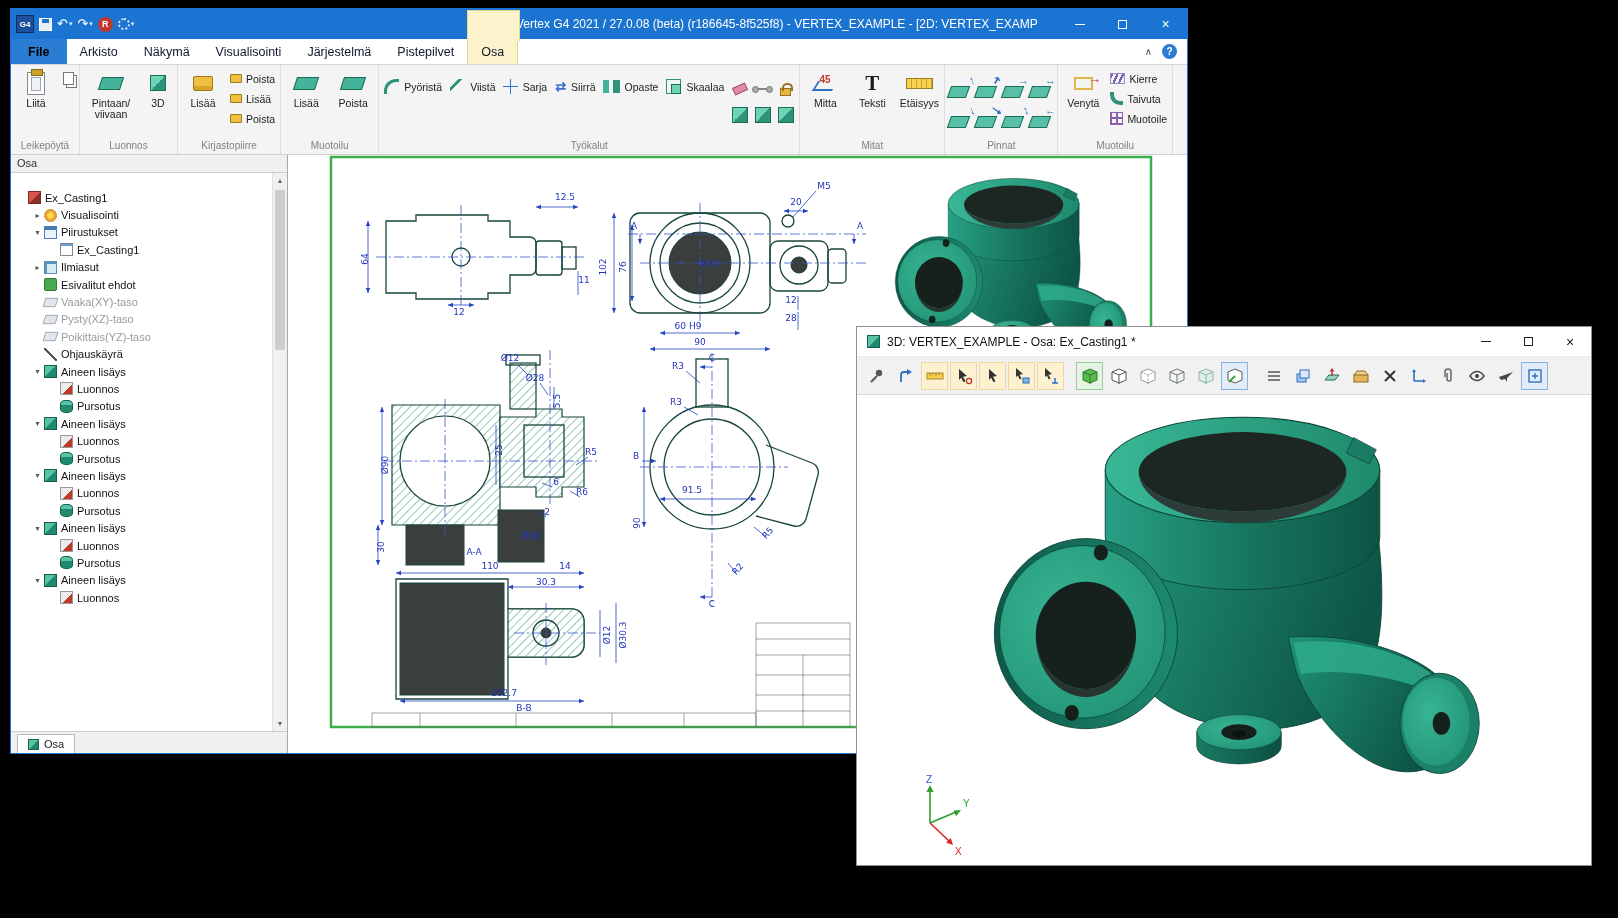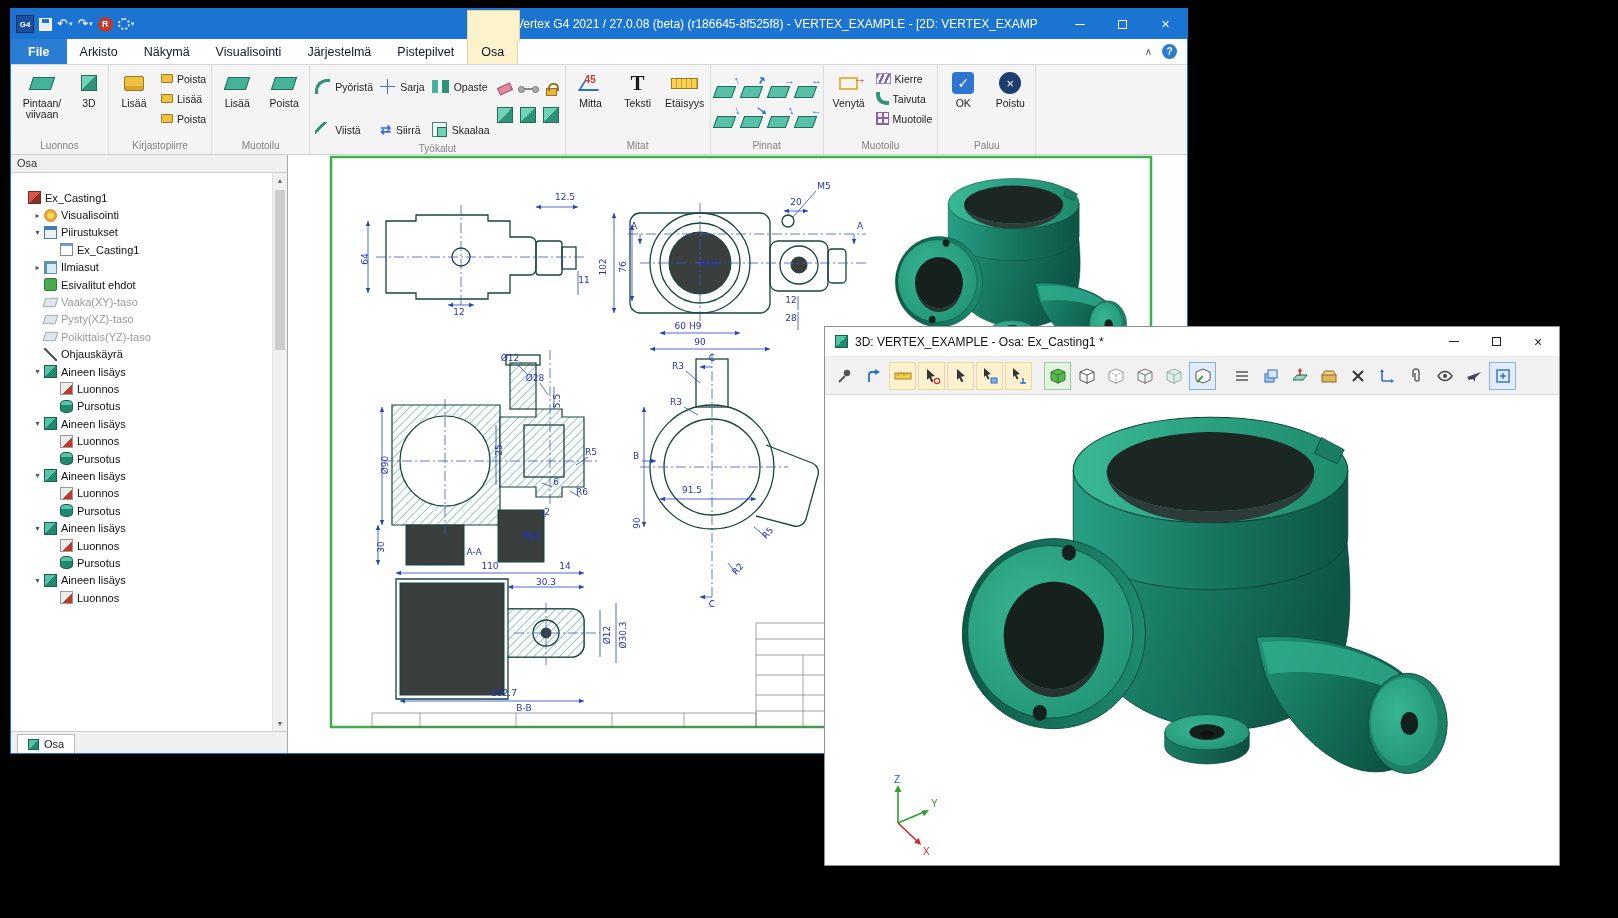--- a/index.html
+++ b/index.html
@@ -25,21 +25,21 @@
     white-space:nowrap;overflow:hidden}
   .win-controls{margin-left:auto;display:flex;height:30px}
   .wc{width:43px;display:flex;align-items:center;justify-content:center;color:#fff}
   .wc-min-bar{width:10px;height:1px;background:#fff}
   .wc-max-box{width:9px;height:9px;border:1px solid #fff}
   .wc-x{font-size:14px;line-height:1}
 
   .tabrow{height:26px;background:#fff;display:flex;align-items:stretch;border-bottom:1px solid #d6d6d6;
     position:relative;z-index:3;flex:none}
   .tab{padding:0 13px;font-size:12.5px;display:flex;align-items:center;color:#0f172a;white-space:nowrap}
-  .tab-file{background:#2b7cd3;color:#ffffff;padding:0 17px;font-weight:bold}
+  .tab-file{background:#2b7cd3;color:#000000;padding:0 17px;font-weight:bold}
   .tab-osa{background:#fcf3cd;border:1px solid #e3d594;border-bottom:none;position:relative}
   .tab-osa::before{content:"";position:absolute;left:-1px;top:-30px;width:calc(100% + 2px);height:30px;
     background:#fcf3cd;border:1px solid #e3d594;border-bottom:none}
   .tabrow-right{margin-left:auto;display:flex;align-items:center;gap:10px;padding-right:10px;color:#666}
   .chev-up{font-size:10px;color:#555}
   .help-dot{width:15px;height:15px;border-radius:50%;background:#2b7cd3;color:#fff;font-size:10px;font-weight:bold;
     display:flex;align-items:center;justify-content:center}
 
   
   .ribbon{height:90px;background:#f4f4f4;display:flex;border-bottom:1px solid #cfcfcf;flex:none;overflow:hidden}
@@ -47,21 +47,21 @@
   .gbody{flex:1;display:flex;align-items:stretch;gap:1px}
   .glabel{height:15px;font-size:10px;color:#808080;text-align:center;line-height:14px;white-space:nowrap;padding:0 4px}
   .rlarge{width:46px;display:flex;flex-direction:column;align-items:center;gap:2px;padding-top:4px;
     font-size:10.5px;line-height:11px;text-align:center;color:#222}
   .rlarge.wide{width:58px}
   .rlarge.narrow{width:34px;word-break:break-all}
   .iconbox{height:26px;display:flex;align-items:center;justify-content:center}
   .blabel{white-space:pre-line}
   .scol{display:flex;flex-direction:column;gap:1px;padding-top:3px}
   .srow{display:flex;align-items:center;gap:4px;font-size:10.5px;height:19px;padding:0 3px;white-space:nowrap}
-  .pcol{display:flex;flex-direction:column;gap:18px;padding-top:8px}
+  .pcol{display:flex;flex-direction:row;gap:2px;padding-top:8px}
   .prow{display:flex;align-items:center;gap:5px;font-size:10.5px;height:25px;padding:0 3px;white-space:nowrap}
   .igrid{display:grid;grid-template-columns:repeat(3,23px);grid-auto-rows:26px;align-items:center;justify-items:center;padding-top:10px}
   .igrid4{display:grid;grid-template-columns:repeat(4,27px);grid-auto-rows:30px;align-items:center;justify-items:center;padding-top:8px}
 
   
   .ic{display:inline-block;flex:none}
   .ic-paste{width:18px;height:23px;background:#fdfdfd;border:1px solid #888;position:relative}
   .ic-paste::before{content:"";position:absolute;left:3px;top:-4px;width:10px;height:5px;background:#c9a227;border:1px solid #8a6d1a}
   .ic-paste::after{content:"";position:absolute;left:3px;top:4px;right:3px;bottom:3px;background:#eef3f8;border:1px solid #9ab}
   .ic-copy{width:11px;height:13px;border:1px solid #777;background:#fff;box-shadow:3px 3px 0 -1px #fff,3px 3px 0 0 #777}
@@ -141,21 +141,21 @@
   .sheet-svg{position:absolute;left:0;top:0}
   .oline{fill:none;stroke:#17443c;stroke-width:1.3}
   .ofill{fill:url(#hatch);stroke:#17443c;stroke-width:1.2}
   .dark{fill:#3a3f3e;stroke:#17443c;stroke-width:1}
   .cl{stroke:#3a56c8;stroke-width:.8;fill:none;stroke-dasharray:10 3 2 3}
   .dl{stroke:#2244c0;stroke-width:.8;fill:none}
   .tbl{stroke:#666;stroke-width:.6;fill:none}
   text.dim{fill:#2233bb;font-size:9px;font-family:"DejaVu Sans",sans-serif;text-anchor:middle}
 
   
-  .float-window{position:absolute;left:824px;top:326px;width:736px;height:540px;background:#404040;
+  .float-window{position:absolute;left:856px;top:326px;width:736px;height:540px;background:#404040;
     border:1px solid #8f8f8f;display:flex;flex-direction:column;z-index:10}
   .ftitle{height:30px;display:flex;align-items:center;font-size:12px;color:#111;background:#fff;
     border-bottom:1px solid #ececec;padding-left:10px;gap:7px;flex:none}
   .fcube{width:13px;height:13px;background:linear-gradient(135deg,#59c3a7 0 50%,#1f8a6e 50% 100%);border:1px solid #14604c}
   .fcontrols{margin-left:auto;display:flex;height:30px}
   .fwc{width:42px;display:flex;align-items:center;justify-content:center;color:#222}
   .fwc .wc-min-bar{background:#222}
   .fwc .wc-max-box{border-color:#222}
   .ftoolbar{height:38px;background:#f1f1f1;border-bottom:1px solid #d9d9d9;display:flex;align-items:center;
     padding-left:6px;gap:2px;flex:none}
@@ -272,20 +272,36 @@
       <span class="tab">Pistepilvet</span>
       <span class="tab tab-osa">Osa</span>
       <span class="tabrow-right">
         <span class="chev-up">∧</span>
         <span class="help-dot">?</span>
       </span>
     </div>
 
     <div class="ribbon">
 
+      <div class="rgroup">
+        <div class="gbody">
+          <div class="rlarge">
+            <span class="iconbox">
+                <span class="ic ic-paste"></span>
+              </span>
+            <span class="blabel">Liitä</span>
+          </div>
+          <div class="scol">
+            <div class="srow">
+                <span class="ic ic-copy"></span>
+              </div>
+          </div>
+        </div>
+        <div class="glabel">Leikepöytä</div>
+      </div>
 
       <div class="rgroup">
         <div class="gbody">
           <div class="rlarge wide">
             <span class="iconbox">
                 <span class="ic ic-plane-teal"></span>
               </span>
             <span class="blabel">Pintaan/
 viivaan</span>
           </div>

